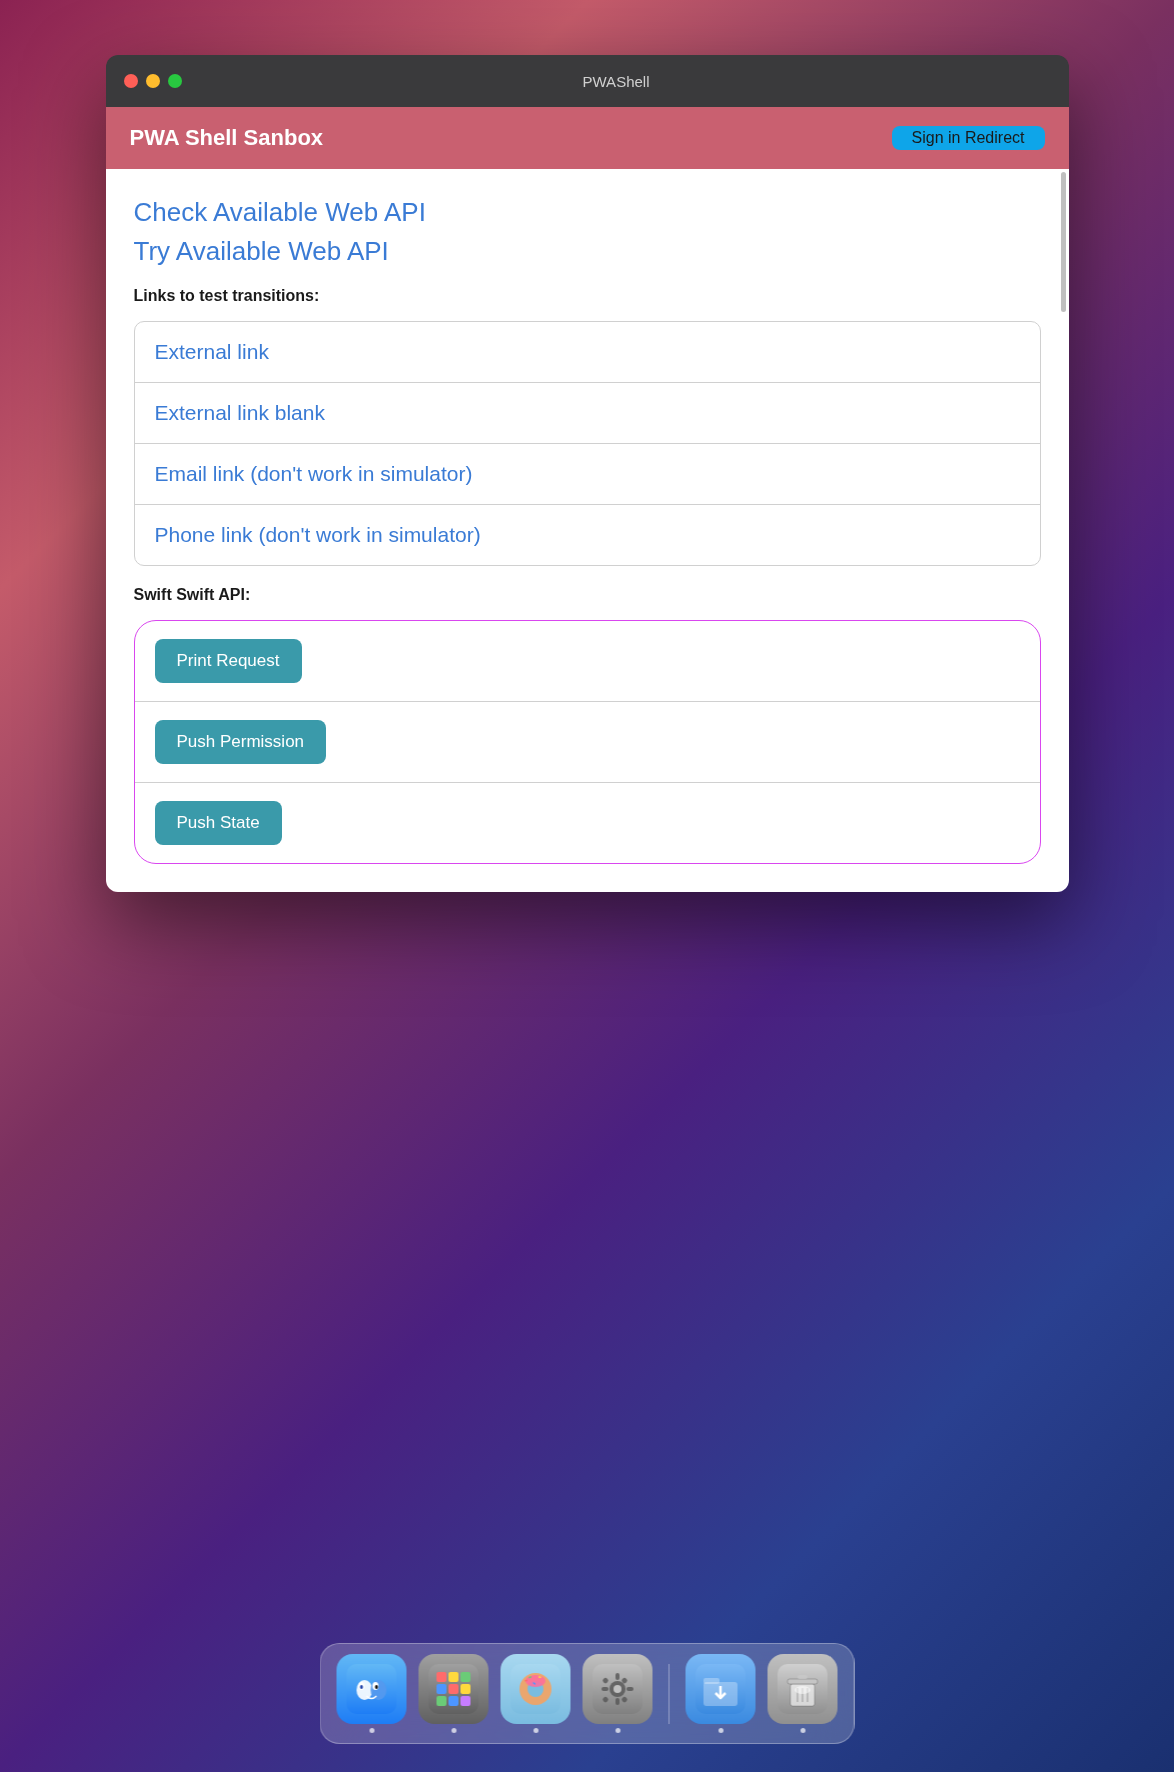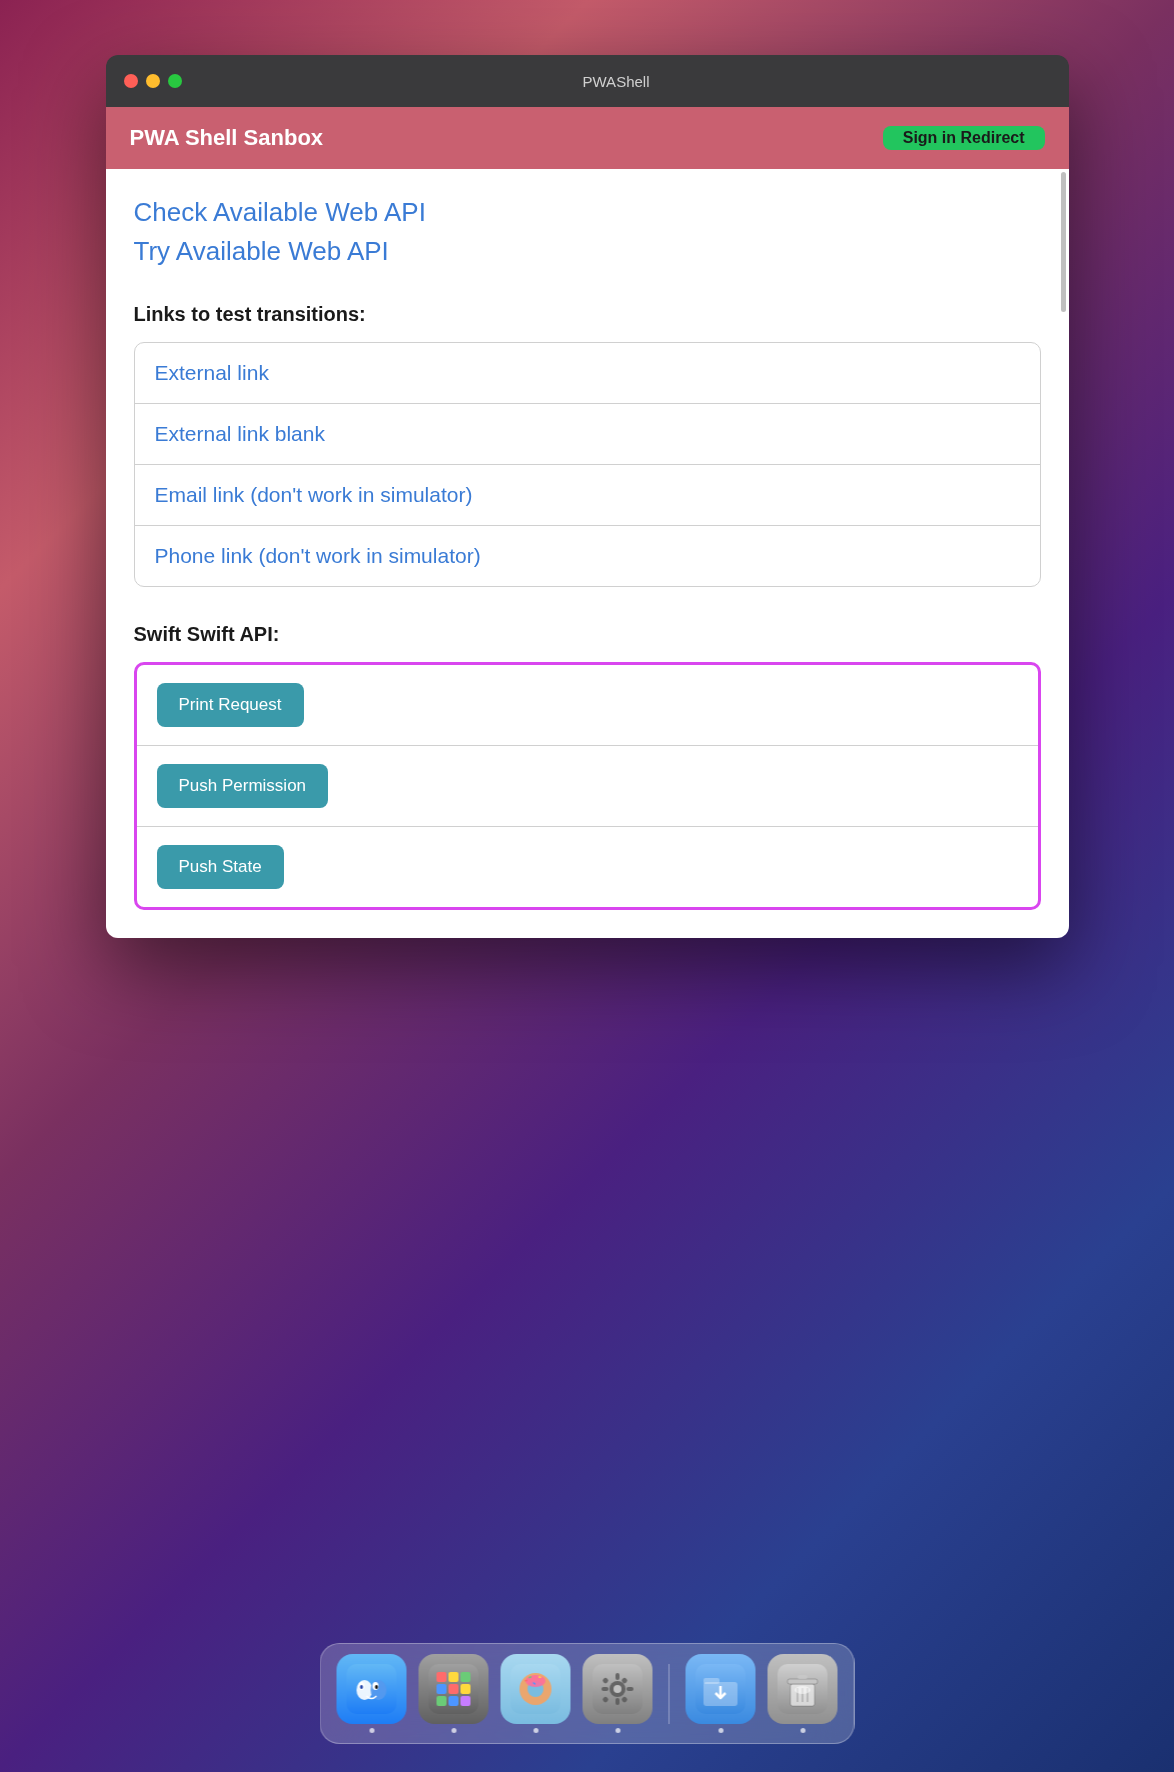--- a/index.html
+++ b/index.html
@@ -73,27 +73,27 @@
       gap: 41px;
     }
 
     .header-title {
       color: white;
       font-size: 22px;
       font-weight: 600;
     }
 
     .sign-in-btn {
-      background: #22c55e;
+      background: #0ea5e9;
       color: #1a1a1a;
       border: none;
       border-radius: 8px;
       padding: 3px 20px;
       font-size: 16px;
-      font-weight: 700;
+      font-weight: 400;
       cursor: pointer;
       white-space: nowrap;
     }
 
     
     .content {
       background: white;
       flex: 1;
       padding: 28px 28px 28px 28px;
       overflow-y: auto;
@@ -107,24 +107,24 @@
       text-decoration: none;
       margin-bottom: 8px;
       cursor: pointer;
     }
 
     .api-link:first-child {
       margin-top: 0;
     }
 
     .section-title {
-      font-size: 20px;
+      font-size: 16px;
       font-weight: 700;
       color: #1a1a1a;
-      margin-top: 36px;
+      margin-top: 20px;
       margin-bottom: 16px;
     }
 
     
     .links-list {
       border: 1px solid #d0d0d0;
       border-radius: 10px;
       overflow: hidden;
     }
 
@@ -136,22 +136,22 @@
       cursor: pointer;
       display: block;
     }
 
     .link-item:last-child {
       border-bottom: none;
     }
 
     
     .api-list {
-      border: 3px solid #d946ef;
-      border-radius: 10px;
+      border: 1px solid #d946ef;
+      border-radius: 22px;
       overflow: hidden;
     }
 
     .api-item {
       padding: 18px 20px;
       border-bottom: 1px solid #d0d0d0;
     }
 
     .api-item:last-child {
       border-bottom: none;

